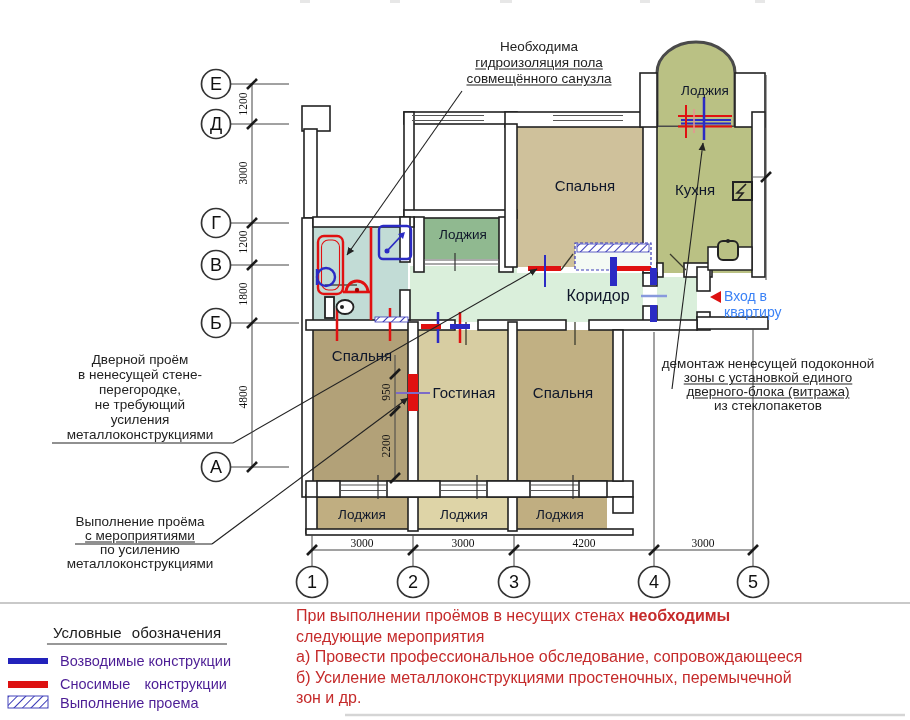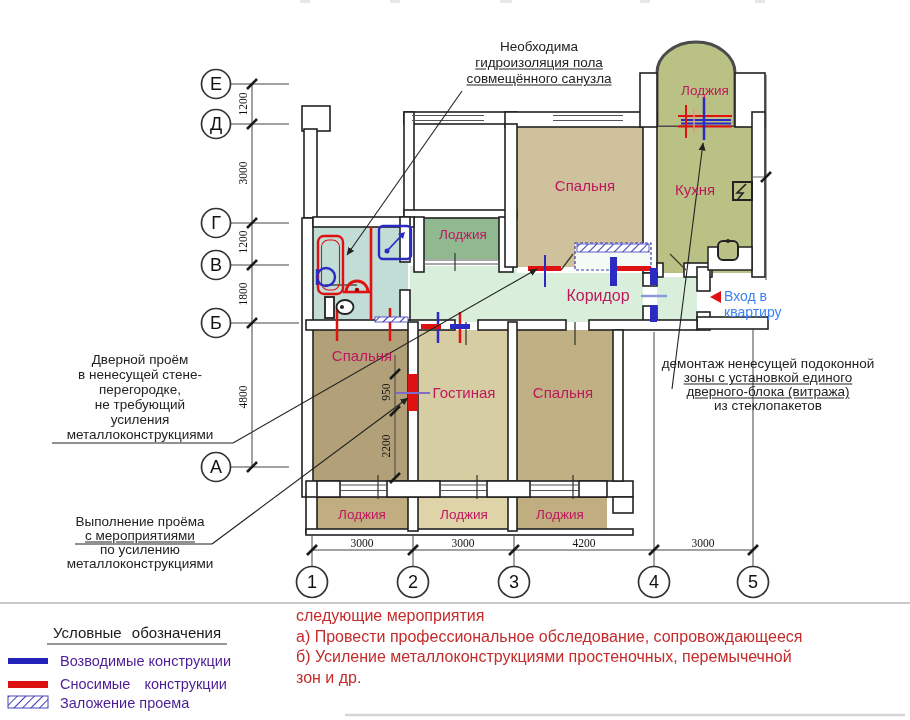--- a/index.html
+++ b/index.html
@@ -4,21 +4,21 @@
 <style>
   html,body{margin:0;padding:0;background:#fff;}
   #stage{position:relative;width:910px;height:720px;background:#ffffff;overflow:hidden;
          font-family:"Liberation Sans",sans-serif;}
   svg{position:absolute;left:0;top:0;}
   .t{position:absolute;white-space:nowrap;color:#3b82f6;font-family:"Liberation Sans",sans-serif;}
   .c{transform:translate(-50%,-50%);}
   .r{transform:translate(-50%,-50%) rotate(-90deg);}
   .dim{font-family:"Liberation Serif",serif;font-size:11.5px;color:#111;}
   .axis{font-size:18px;color:#111;}
-  .room{font-size:15px;color:#be185d;}
+  .room{font-size:15px;color:#0f172a;}
   .sm{font-size:13.5px;}
   .ann{font-size:13.5px;color:#222;}
   .u{text-decoration:underline;text-underline-offset:2px;text-align:right;}
   .leg{font-size:14.5px;color:#4c1d95;}
   .legtitle{font-size:15px;color:#1b1b1b;border-bottom:1.5px solid #333;padding:0 6px 3px 6px;word-spacing:6px;}
   .ws{word-spacing:10px;}
   .note{font-size:16px;color:#c52b2b;line-height:20.5px;}
   .notes-block{position:absolute;left:296px;top:606px;width:612px;}
 </style>
 </head>
@@ -314,22 +314,23 @@
 <div class="t c ann u" style="left:768px;top:377px">зоны с установкой единого</div>
 <div class="t c ann u" style="left:768px;top:391px">дверного-блока (витража)</div>
 <div class="t c ann" style="left:768px;top:405px">из стеклопакетов</div>
 
 <div class="t" style="left:724px;top:288px;font-size:14px">Вход в</div>
 <div class="t" style="left:724px;top:304px;font-size:14px">квартиру</div>
 
 <div class="t c legtitle" style="left:137px;top:634px">Условные обозначения</div>
 <div class="t leg" style="left:60px;top:653px">Возводимые конструкции</div>
 <div class="t leg ws" style="left:60px;top:676px">Сносимые конструкции</div>
-<div class="t leg" style="left:60px;top:695px">Заложение проема</div>
+<div class="t leg" style="left:60px;top:695px">Выполнение проема</div>
 
 <div class="notes-block">
+  <div class="note"><span>При выполнении проёмов в несущих стенах </span><b>необходимы</b></div>
   <div class="note">следующие мероприятия</div>
   <div class="note">а) Провести профессиональное обследование, сопровождающееся</div>
   <div class="note">б) Усиление металлоконструкциями простеночных, перемычечной</div>
   <div class="note">зон и др.</div>
 </div>
 
 </div>
 
 </body></html>

